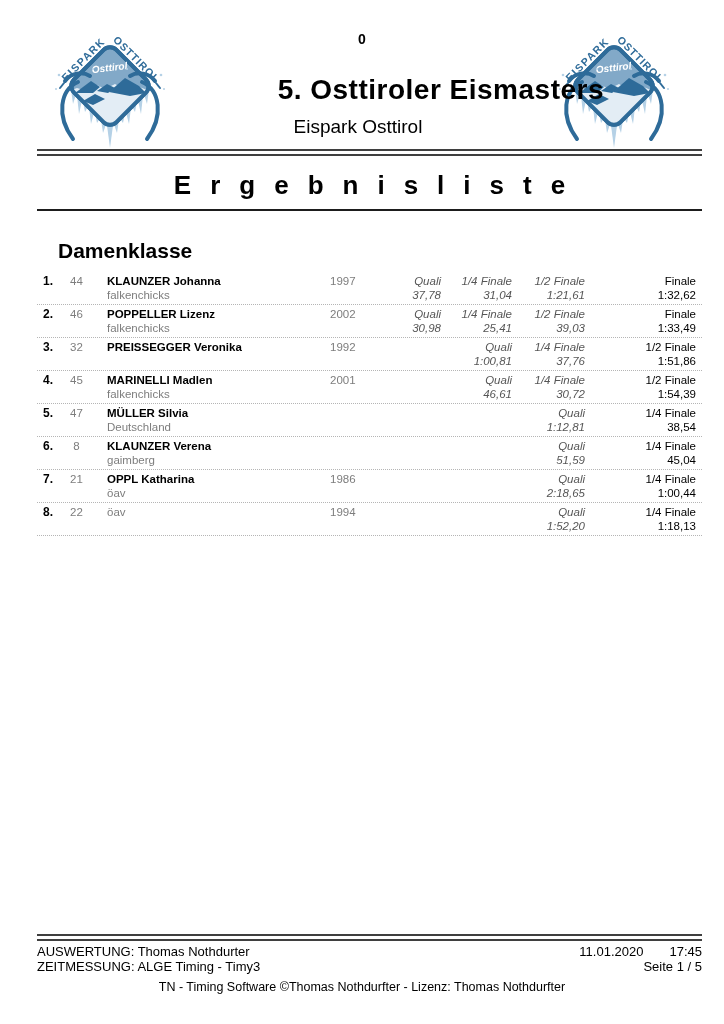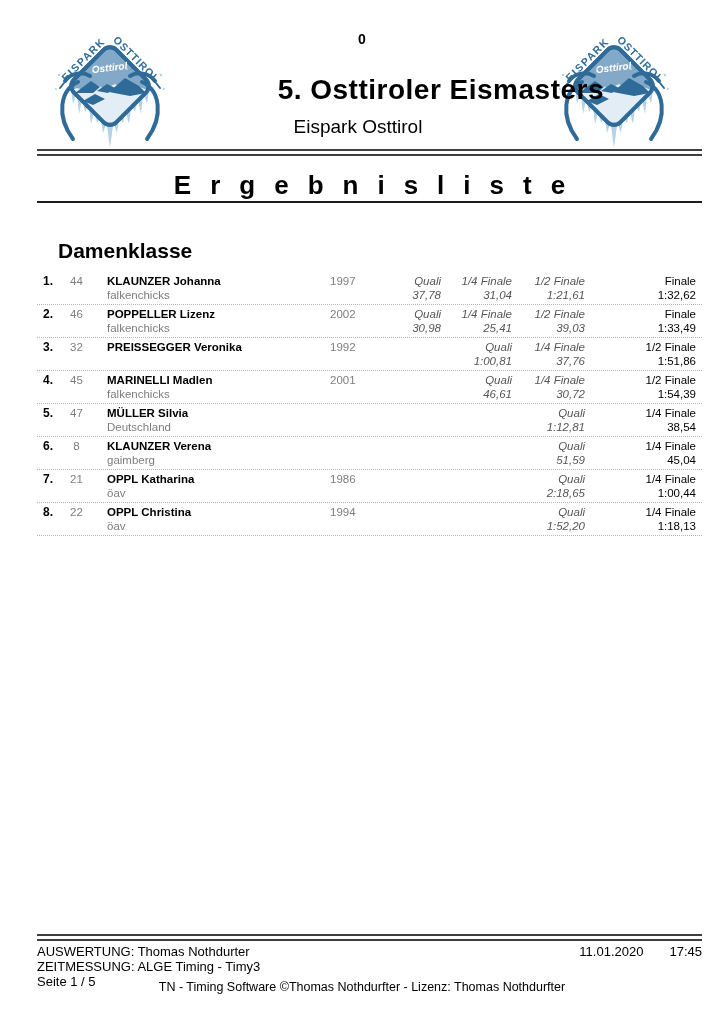--- a/index.html
+++ b/index.html
@@ -14,42 +14,42 @@
   .top-number{top:31px;left:0;right:0;text-align:center;font-size:14px;font-weight:bold;}
   .logo{width:126px;height:124px;}
   .logo-left{top:27px;left:47px;}
   .logo-right{top:27px;left:551px;}
   .header-title{top:74px;left:120px;right:120px;text-align:right;font-size:28px;font-weight:bold;letter-spacing:.5px;}
   .header-subtitle{top:116px;left:120px;right:128px;text-align:center;font-size:19px;}
   .rule-double{left:37px;width:665px;height:3px;border-top:2px solid var(--rule);border-bottom:2px solid var(--rule);}
   .rule-head{top:149px;}
   
   .list-title{top:170px;left:37px;width:665px;text-align:center;font-size:26px;font-weight:bold;
-    letter-spacing:19px;padding-left:19px;box-sizing:border-box;border-bottom:2px solid #1d1d1d;padding-bottom:0;}
+    letter-spacing:19px;padding-left:19px;box-sizing:border-box;border-bottom:2px solid #1d1d1d;padding-bottom:8px;}
   
   .section-title{top:239px;left:58px;font-size:21px;font-weight:bold;}
   
   .results{top:272px;left:37px;width:665px;font-size:11.5px;}
   .row{display:grid;grid-template-columns:28px 23px 242px 35px 76px 71px 73px 117px;
     padding:2px 0 2px 0;border-bottom:1px dotted var(--dots);}
   .row > div{line-height:14px;}
   .c-rank{font-weight:bold;font-size:12px;padding-left:6px;}
   .c-bib{color:var(--muted);text-align:center;}
   .c-name{padding-left:19px;}
   .c-name .nm{font-weight:bold;}
   .c-name .club{color:var(--muted);min-height:14px;}
   .c-year{color:var(--muted);}
   .c-stage{text-align:right;font-style:italic;color:var(--stage);}
   .c-stage div{min-height:14px;}
   .c-stage.final{font-style:normal;color:#000;font-weight:normal;padding-right:6px;}
   
   .rule-foot{top:934px;}
   .footer-line{left:37px;width:665px;display:flex;justify-content:space-between;font-size:13px;line-height:15px;}
   .footer-line-1{top:944px;}
-  .footer-line-2{top:959px;flex-direction:column;}
+  .footer-line-2{top:959px;}
   .date-time{display:flex;gap:26px;}
   .footer-center{top:980px;left:0;right:0;text-align:center;font-size:12.5px;}
   svg text{font-family:"Liberation Sans",sans-serif;}
 </style>
 </head>
 <body style="--logo-dark: #2e6b99; --logo-mid: #82a9c8; --logo-light: #b5d1e6; --logo-ice: #e3edf5; --rule: #3f3f3f; --muted: #7d7d7d; --stage: #565656; --dots: #b5b5b5;">
 
 <svg width="0" height="0" style="position:absolute" aria-hidden="true">
   <defs>
     <clipPath id="dclip">
@@ -279,21 +279,20 @@
         </div>
         <div class="c-stage final">
           <div class="lbl">1/4 Finale</div>
           <div class="val">1:00,44</div>
         </div>
       </div>
       <div class="row">
         <div class="c-rank">8.</div>
         <div class="c-bib">22</div>
         <div class="c-name">
-          <div class="nm">OPPL Christina</div>
           <div class="club">öav</div>
         </div>
         <div class="c-year">1994</div>
         <div class="c-stage"></div>
         <div class="c-stage"></div>
         <div class="c-stage">
           <div class="lbl">Quali</div>
           <div class="val">1:52,20</div>
         </div>
         <div class="c-stage final">

